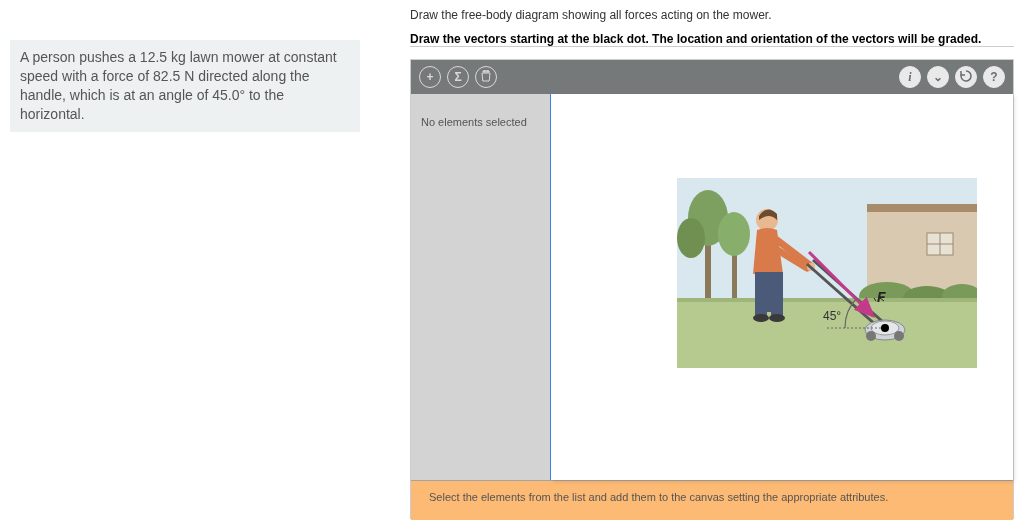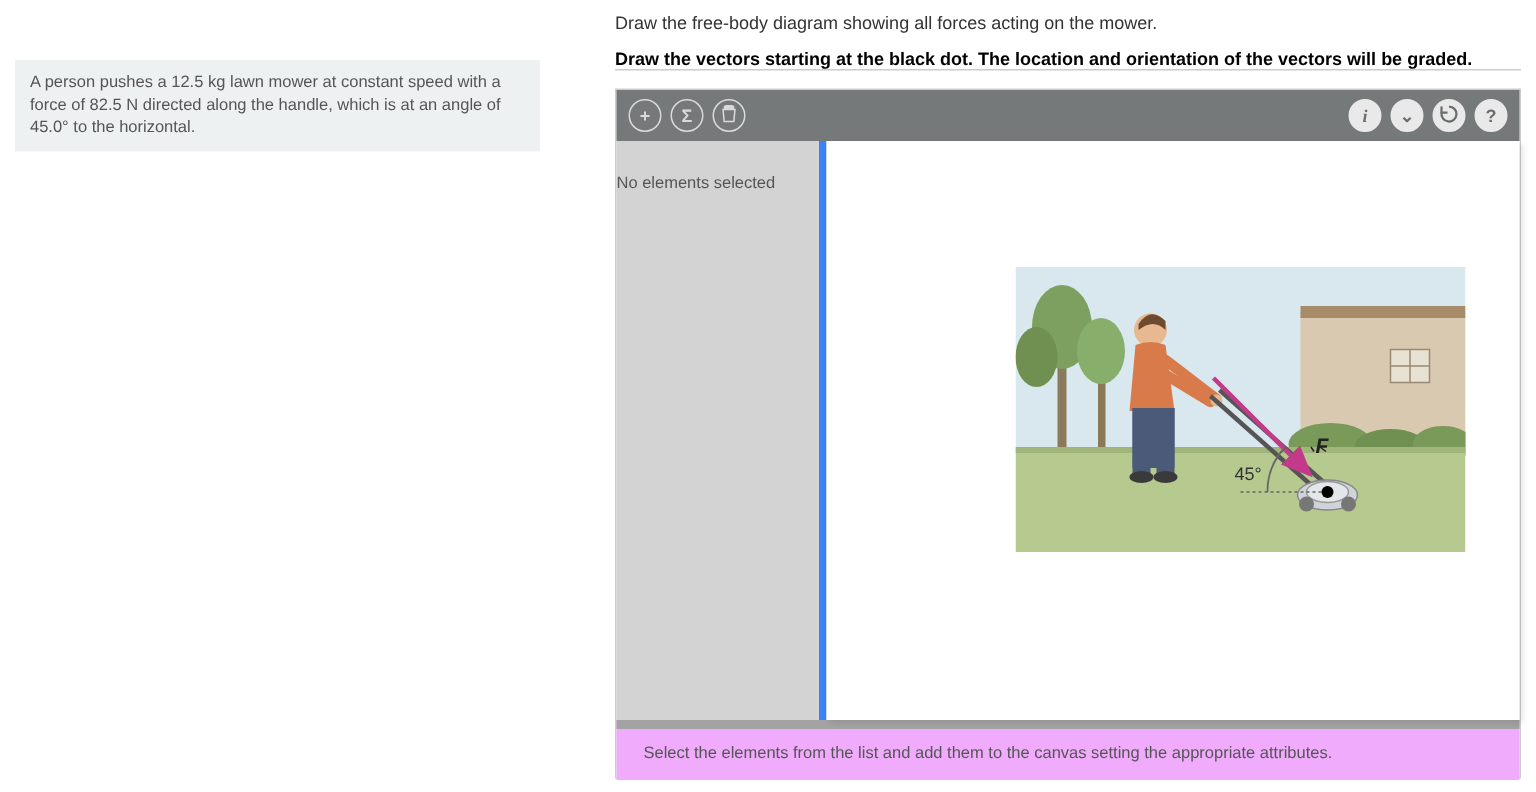--- a/index.html
+++ b/index.html
@@ -18,21 +18,21 @@
     height: 100%;
   }
   .left-col {
     width: 370px;
     padding: 40px 10px 10px 10px;
   }
   .problem-box {
     background: #eef1f2;
     padding: 8px 10px;
     color: #555;
-    font-size: 11px;
+    font-size: 14px;
     line-height: 1.35;
   }
   .right-col {
     flex: 1;
     padding: 8px 10px 10px 40px;
   }
   .instruction-main {
     font-size: 12px;
     color: #333;
     margin-bottom: 10px;
@@ -83,42 +83,42 @@
     color: #6a6d6e;
   }
   .editor-body {
     display: flex;
     height: 386px;
     position: relative;
   }
   .sidepanel {
     width: 140px;
     background: #d3d3d3;
-    border-right: 5px solid #3b82f6;
-    padding: 22px 0;
+    border-right: 1px solid #3b82f6;
+    padding: 22px 10px;
     color: #555;
     font-size: 11px;
   }
   .canvas-area {
     flex: 1;
     background: #fff;
     position: relative;
     box-shadow: 2px 2px 4px rgba(0,0,0,0.1);
   }
   .illustration {
     position: absolute;
     top: 84px;
     right: 36px;
     width: 300px;
     height: 190px;
   }
   .hint-bar {
     height: 40px;
-    background: #f0abfc;
-    border-top: 6px solid #a3a3a3;
+    background: #fdba74;
+    border-top: 1px solid #a3a3a3;
     padding: 10px 18px;
     font-size: 11px;
     color: #555;
   }
   
   .svg-label { font-family: Arial, sans-serif; }
 </style>
 </head>
 <body>
 

